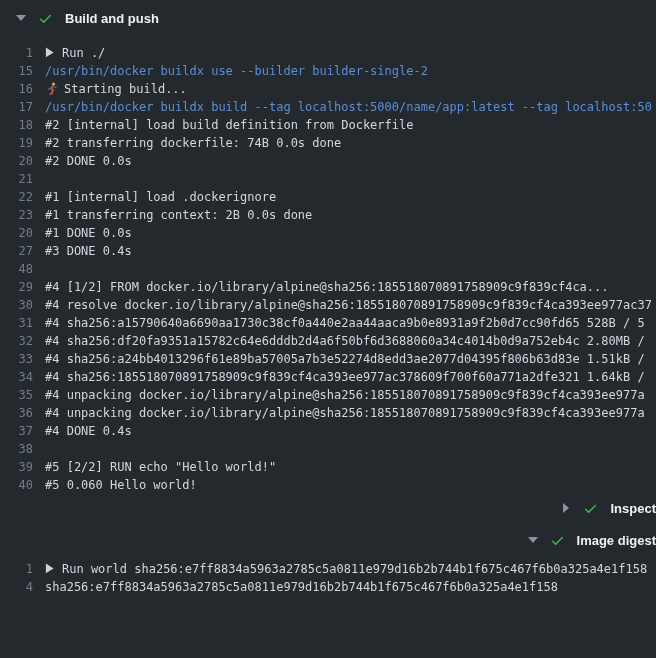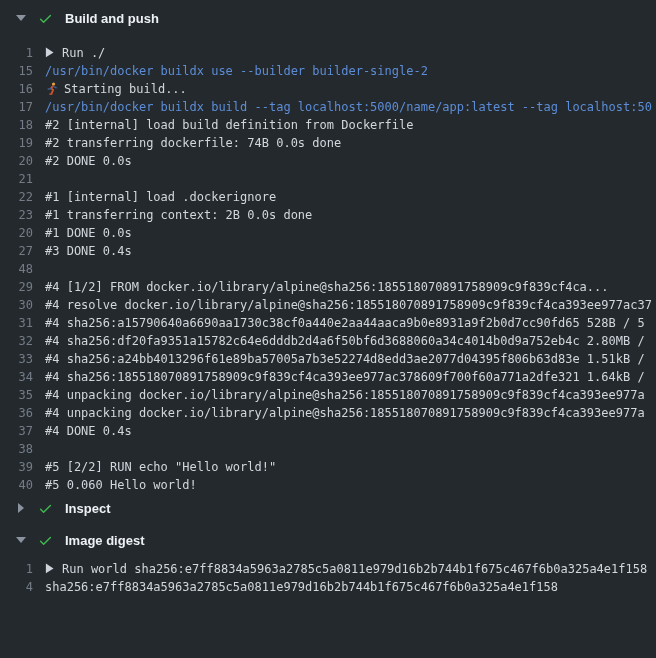--- a/index.html
+++ b/index.html
@@ -18,21 +18,21 @@
     background:var(--bg);
     font-family:"DejaVu Sans Mono","Liberation Mono",monospace;
     font-size:12px;
   }
   .section{display:block;}
   .section-header{
     display:flex;align-items:center;
     height:32px;cursor:pointer;
   }
   .section.first .section-header{height:36px;text-align:center;}
-  .section.hdr-sm .section-header{height:28px;}
+  .section.hdr-sm .section-header{height:28px;justify-content:flex-end;}
   .section.gap-top{margin-top:4px;}
   .chev-box{
     width:16px;margin-left:13px;flex:none;
     display:flex;align-items:center;justify-content:center;
   }
   .chev{width:0;height:0;}
   .chev.down{
     border-left:5px solid transparent;
     border-right:5px solid transparent;
     border-top:6px solid var(--chev);

